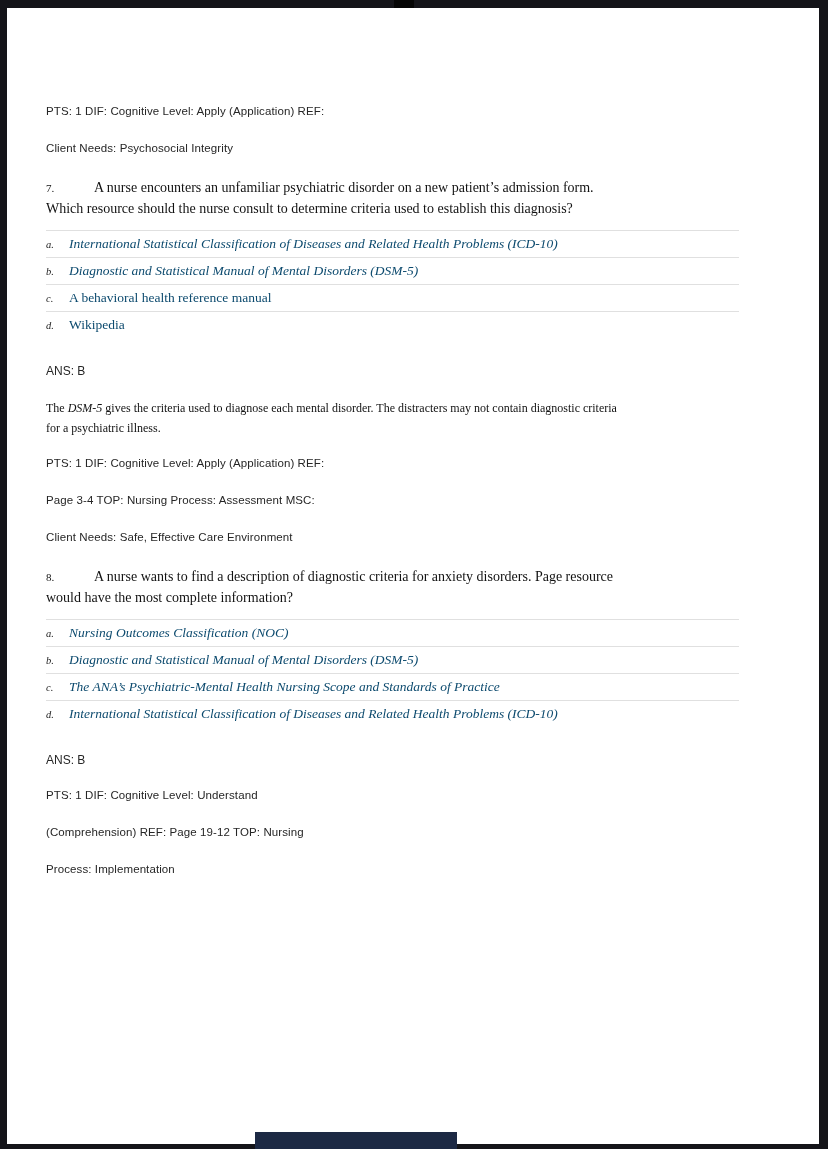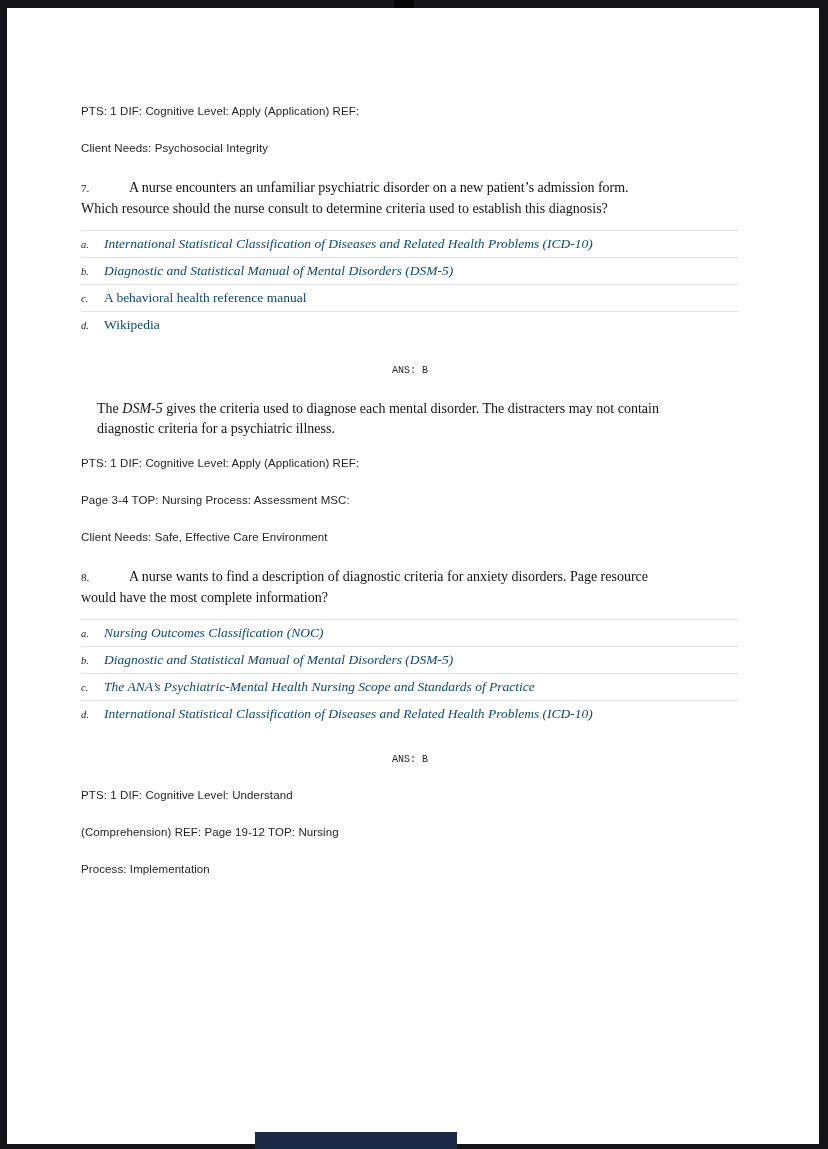--- a/index.html
+++ b/index.html
@@ -13,21 +13,21 @@
   }
   *{margin:0;padding:0;box-sizing:border-box;}
   html,body{width:828px;height:1149px;overflow:hidden;}
   body{background:var(--frame);position:relative;font-family:"Liberation Serif",serif;}
 
   .frame{position:absolute;inset:0;background:var(--frame);}
   .top-notch{position:absolute;left:394px;top:0;width:20px;height:11px;background:var(--notch);}
   .page{position:absolute;left:7px;top:8px;width:812px;height:1136px;background:var(--page);}
   .bottom-bar{position:absolute;left:255px;top:1132px;width:202px;height:17px;background:var(--navy);}
 
-  .content{padding:96px 80px 0 74px;color:var(--ink);}
+  .content{padding:96px 80px 0 39px;color:var(--ink);}
 
   p.meta{
     font-family:"Liberation Sans",sans-serif;
     font-size:11.5px;line-height:14px;
     color:var(--meta-ink);
     margin:0 0 23px 0;
     letter-spacing:.1px;
   }
 
   .question{
@@ -53,31 +53,30 @@
   }
   .opt-row:last-child{border-bottom:none;}
   .opt-letter{
     flex:none;width:23px;
     font-size:10.5px;font-style:italic;color:#222;
   }
   .opt-text{font-size:13.5px;color:#0c4a6e;}
   .opt-text.italic{font-style:italic;}
 
   p.ans{
-    font-family:Liberation Mono, monospace;
-    font-size:10px;line-height:14px;
+    font-family:Liberation Sans, sans-serif;
+    font-size:12px;line-height:14px;
     color:var(--meta-ink);
     margin:26px 0 21px 0;
-    text-align:center;
   }
 
   .rationale{
-    font-size:14px;line-height:19.5px;
+    font-size:12px;line-height:19.5px;
     max-width:580px;
-    margin:0 0 18px 16px;
+    margin:0 0 18px 0;
     color:#121212;
   }
   .rationale i{font-style:italic;}
 </style>
 </head>
 <body>
 
 <div class="frame">
   <div class="top-notch"></div>
 

